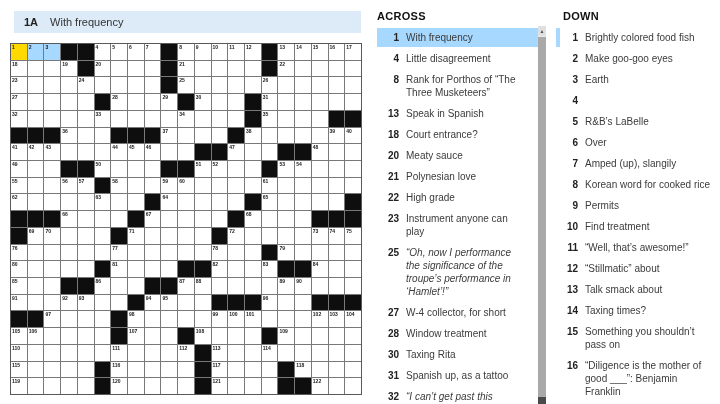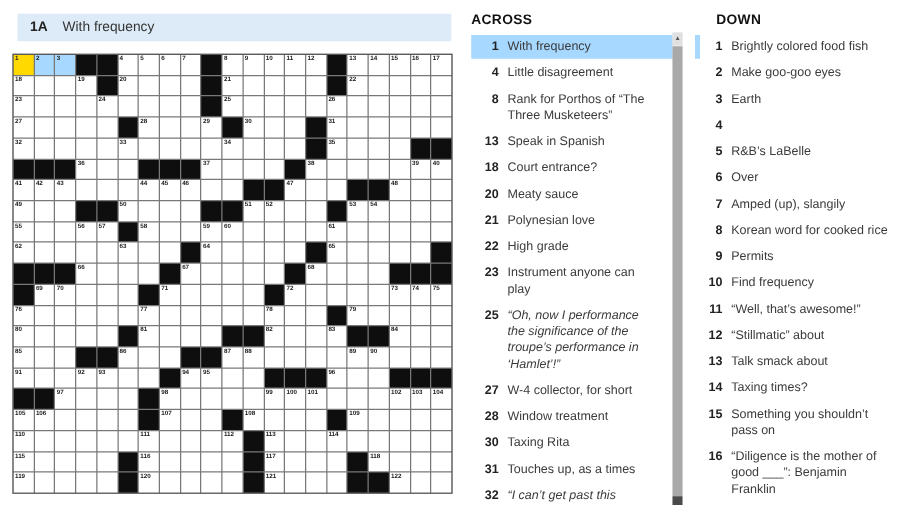--- a/index.html
+++ b/index.html
@@ -40,21 +40,21 @@
   }
   .clue-item .num{
     flex:none;width:16px;text-align:right;font-size:10px;font-weight:bold;
     color:#222;margin-right:7px;line-height:13px;
   }
   .clue-item .txt{font-size:10px;color:#3b3b3b;line-height:13px;}
   .clue-item .txt.italic{font-style:italic;}
   #across-panel{left:377px;width:166px;}
   #across-panel .txt{width:120px;}
   #down-panel{left:556px;width:164px;}
-  #down-panel h2{margin-left:17px;}
+  #down-panel h2{margin-left:7px;}
   #down-panel .txt{width:128px;}
   
   .scrollbar{
     position:absolute;left:538px;top:26px;width:8px;height:378px;
     background:#ececec;
   }
   .scrollbar .sb-up{
     position:absolute;top:0;left:0;width:8px;height:10px;background:#e0e0e0;
     font-size:5px;line-height:10px;text-align:center;color:#555;
   }
@@ -811,21 +811,21 @@
       <li class="clue-item">
         <span class="num">28</span>
         <span class="txt">Window treatment</span>
       </li>
       <li class="clue-item">
         <span class="num">30</span>
         <span class="txt">Taxing Rita</span>
       </li>
       <li class="clue-item">
         <span class="num">31</span>
-        <span class="txt">Touches up, as a times</span>
+        <span class="txt">Spanish up, as a tattoo</span>
       </li>
       <li class="clue-item">
         <span class="num">32</span>
         <span class="txt italic">“I can’t get past this witness box!”</span>
       </li>
     </ul>
 </section>
 
 <div class="scrollbar">
   <div class="sb-up">▲</div>
@@ -866,21 +866,21 @@
       <li class="clue-item">
         <span class="num">8</span>
         <span class="txt">Korean word for cooked rice</span>
       </li>
       <li class="clue-item">
         <span class="num">9</span>
         <span class="txt">Permits</span>
       </li>
       <li class="clue-item">
         <span class="num">10</span>
-        <span class="txt">Find frequency</span>
+        <span class="txt">Find treatment</span>
       </li>
       <li class="clue-item">
         <span class="num">11</span>
         <span class="txt">“Well, that’s awesome!”</span>
       </li>
       <li class="clue-item">
         <span class="num">12</span>
         <span class="txt">“Stillmatic” about</span>
       </li>
       <li class="clue-item">

